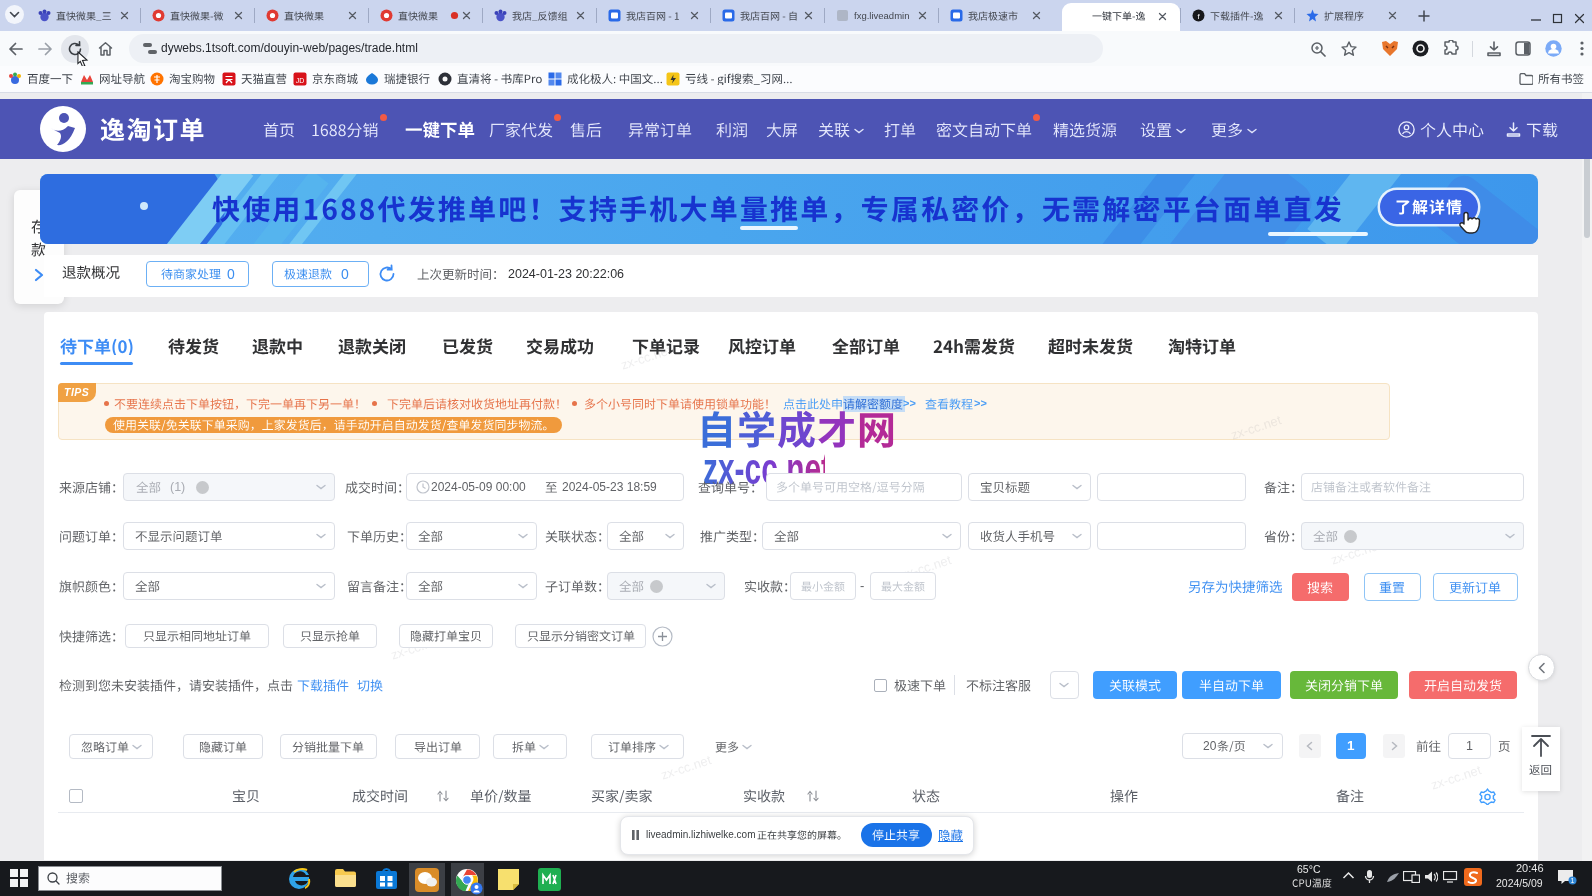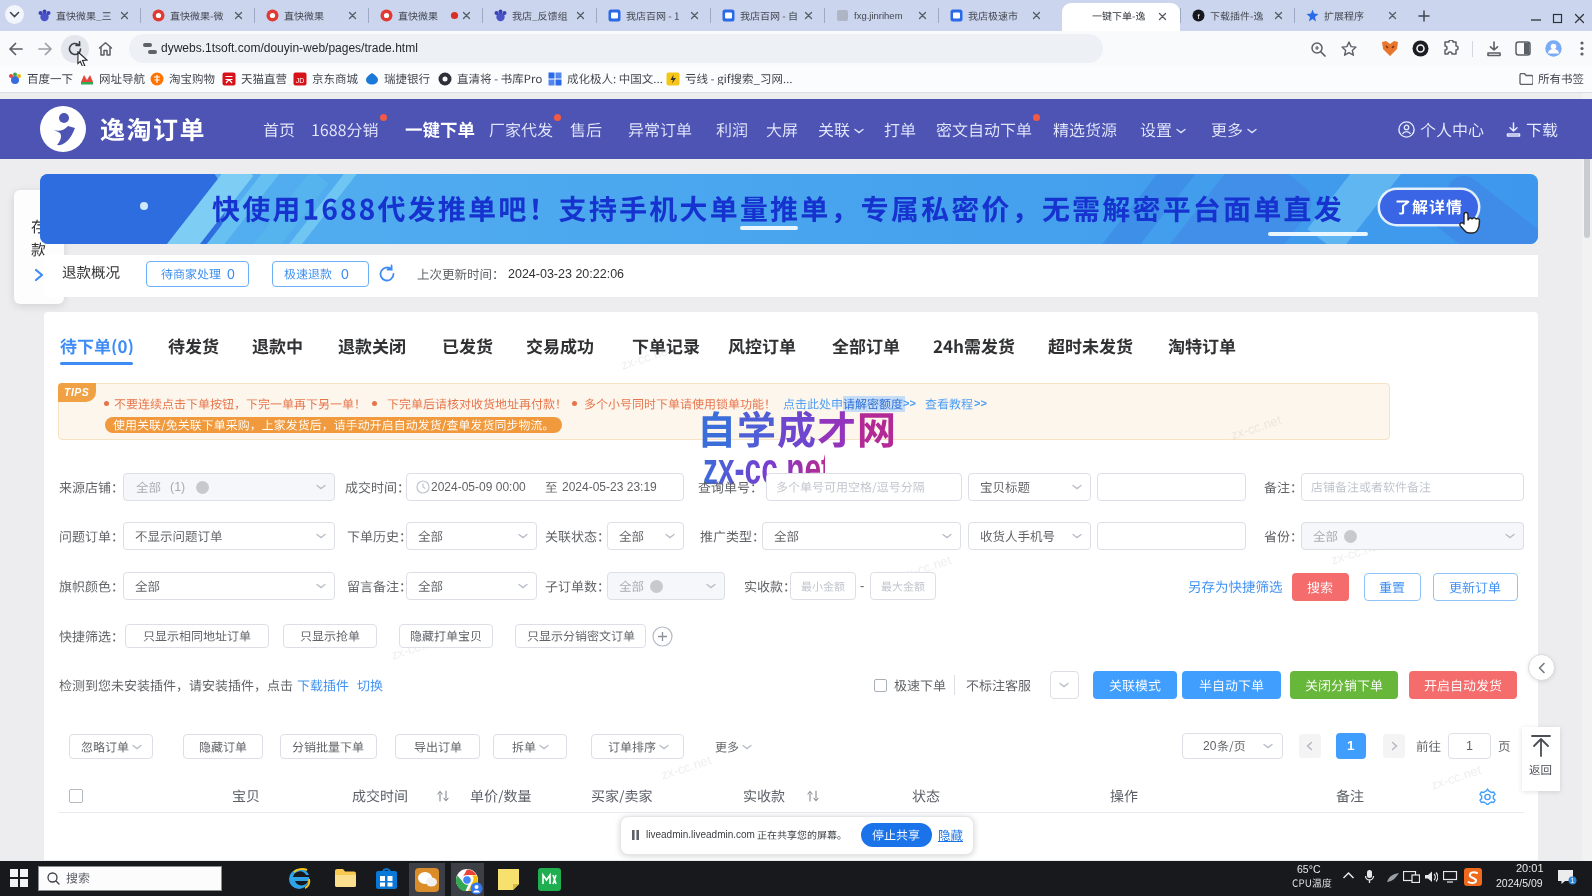--- a/index.html
+++ b/index.html
@@ -475,21 +475,21 @@
         <use href="#g16" x="959"></use>
       </svg>
     </div>
     <svg style="position:absolute;left:804px;top:11px;" width="9" height="9" viewBox="0 0 9 9">
       <path d="M1.5 1.5 L7.5 7.5 M7.5 1.5 L1.5 7.5" stroke="#555a63" stroke-width="1.3" stroke-linecap="round"></path>
     </svg>
     <div style="position:absolute;left:710px;top:8px;width:1px;height:15px;background:#9ea9c4"></div>
     <svg style="position:absolute;left:836px;top:9px;" width="13" height="13" viewBox="0 0 13 13">
       <rect x="1" y="1" width="11" height="11" rx="2" fill="#aeb6c6"></rect>
     </svg>
-    <div style="position:absolute;left:854px;top:9.8px;height:11px;line-height:11px;font-family:'Liberation Sans',sans-serif;font-size:9.5px;font-weight:400;color:#42464e;white-space:nowrap;">fxg.jinrihem</div>
+    <div style="position:absolute;left:854px;top:9.8px;height:11px;line-height:11px;font-family:'Liberation Sans',sans-serif;font-size:9.5px;font-weight:400;color:#42464e;white-space:nowrap;">fxg.liveadmin</div>
     <svg style="position:absolute;left:918px;top:11px;" width="9" height="9" viewBox="0 0 9 9">
       <path d="M1.5 1.5 L7.5 7.5 M7.5 1.5 L1.5 7.5" stroke="#555a63" stroke-width="1.3" stroke-linecap="round"></path>
     </svg>
     <div style="position:absolute;left:824px;top:8px;width:1px;height:15px;background:#9ea9c4"></div>
     <svg style="position:absolute;left:950px;top:9px;" width="13" height="13" viewBox="0 0 13 13">
       <rect x="0.5" y="0.5" width="12" height="12" rx="2.5" fill="#2a6ae8"></rect>
       <rect x="3" y="3.5" width="7" height="6" rx="1" fill="#fff"></rect>
     </svg>
     <div style="position:absolute;left:968px;top:10.5px;line-height:0;">
       <svg width="50.0" height="10" viewBox="0 0 1000 200" fill="#42464e">
@@ -1044,21 +1044,21 @@
       <svg width="87.5" height="12.5" viewBox="0 0 1400 200" fill="#606266">
         <use href="#g159" x="0"></use>
         <use href="#g160" x="200"></use>
         <use href="#g111" x="400"></use>
         <use href="#g161" x="600"></use>
         <use href="#g162" x="800"></use>
         <use href="#g163" x="1000"></use>
         <use href="#g164" x="1200"></use>
       </svg>
     </div>
-    <div style="position:absolute;left:508px;top:266.5px;height:15px;line-height:15px;font-family:'Liberation Sans',sans-serif;font-size:12.5px;font-weight:400;color:#303133;white-space:nowrap;">2024-03-23 20:22:06</div>
+    <div style="position:absolute;left:508px;top:266.5px;height:15px;line-height:15px;font-family:'Liberation Sans',sans-serif;font-size:12.5px;font-weight:400;color:#303133;white-space:nowrap;">2024-01-23 20:22:06</div>
     <div style="position:absolute;left:44px;top:312px;width:1494px;height:548px;background:#fff;border-radius:4px 4px 0 0"></div>
     <div style="position:absolute;left:60px;top:337.5px;line-height:0;">
       <svg width="73.9" height="17" viewBox="0 0 869 200" fill="#3d8cf5">
         <use href="#g165" x="0"></use>
         <use href="#g115" x="200"></use>
         <use href="#g80" x="400"></use>
         <use href="#g166" x="600"></use>
         <use href="#g167" x="676"></use>
         <use href="#g168" x="794"></use>
       </svg>
@@ -1361,21 +1361,21 @@
     <svg style="position:absolute;left:416px;top:480px;" width="14" height="14" viewBox="0 0 14 14">
       <circle cx="7" cy="7" r="6" fill="none" stroke="#c0c4cc" stroke-width="1.2"></circle>
       <path d="M7 3.5 V7 L9.5 8.5" stroke="#c0c4cc" stroke-width="1.2" fill="none"></path>
     </svg>
     <div style="position:absolute;left:431px;top:479.8px;height:14px;line-height:14px;font-family:'Liberation Sans',sans-serif;font-size:12px;font-weight:400;color:#606266;white-space:nowrap;">2024-05-09 00:00</div>
     <div style="position:absolute;left:545px;top:480.8px;line-height:0;">
       <svg width="12.5" height="12.5" viewBox="0 0 200 200" fill="#606266">
         <use href="#g246" x="0"></use>
       </svg>
     </div>
-    <div style="position:absolute;left:562px;top:479.8px;height:14px;line-height:14px;font-family:'Liberation Sans',sans-serif;font-size:12px;font-weight:400;color:#606266;white-space:nowrap;">2024-05-23 23:19</div>
+    <div style="position:absolute;left:562px;top:479.8px;height:14px;line-height:14px;font-family:'Liberation Sans',sans-serif;font-size:12px;font-weight:400;color:#606266;white-space:nowrap;">2024-05-23 18:59</div>
     <div style="position:absolute;left:698px;top:480.5px;line-height:0;">
       <svg width="65.0" height="13" viewBox="0 0 1000 200" fill="#606266">
         <use href="#g224" x="0"></use>
         <use href="#g247" x="200"></use>
         <use href="#g23" x="400"></use>
         <use href="#g213" x="600"></use>
         <use href="#g164" x="800"></use>
       </svg>
     </div>
     <div style="position:absolute;left:766px;top:473px;width:196px;height:28px;background:#fff;border:1px solid #dcdfe6;border-radius:4px"></div>
@@ -2014,21 +2014,21 @@
     <svg style="position:absolute;left:1479px;top:788px;" width="17" height="17" viewBox="0 0 17 17">
       <path d="M8.5 1.2 L10 3.2 a6 6 0 0 1 2.2 1.3 L14.7 4 L16 6.4 L14.3 8 a6 6 0 0 1 0 2.6 L16 12.2 L14.7 14.5 L12.2 14 a6 6 0 0 1 -2.2 1.3 L8.5 17 L7 15.3 a6 6 0 0 1 -2.2 -1.3 L2.3 14.5 L1 12.2 L2.7 10.6 a6 6 0 0 1 0 -2.6 L1 6.4 L2.3 4 L4.8 4.5 A6 6 0 0 1 7 3.2 Z" fill="none" stroke="#409eff" stroke-width="1.4"></path>
       <circle cx="8.5" cy="9" r="2.6" fill="none" stroke="#409eff" stroke-width="1.4"></circle>
     </svg>
     <div style="position:absolute;left:58px;top:812px;width:1466px;height:1px;background:#e8ebf0"></div>
     <div style="position:absolute;left:620px;top:816px;width:354px;height:39px;background:#fff;border:1px solid #e4e6ea;border-radius:8px;box-shadow:0 1px 6px rgba(0,0,0,.18)"></div>
     <svg style="position:absolute;left:631px;top:829px;" width="9" height="12" viewBox="0 0 9 12">
       <rect x="1" y="1" width="2.6" height="10" fill="#5f6368"></rect>
       <rect x="5.4" y="1" width="2.6" height="10" fill="#5f6368"></rect>
     </svg>
-    <div style="position:absolute;left:646px;top:829.0px;height:12px;line-height:12px;font-family:'Liberation Sans',sans-serif;font-size:10px;font-weight:400;color:#3c4043;white-space:nowrap;">liveadmin.liveadmin.com</div>
+    <div style="position:absolute;left:646px;top:829.0px;height:12px;line-height:12px;font-family:'Liberation Sans',sans-serif;font-size:10px;font-weight:400;color:#3c4043;white-space:nowrap;">liveadmin.lizhiwelke.com</div>
     <div style="position:absolute;left:757px;top:830.0px;line-height:0;">
       <svg width="90.0" height="10" viewBox="0 0 1800 200" fill="#3c4043">
         <use href="#g326" x="0"></use>
         <use href="#g327" x="200"></use>
         <use href="#g328" x="400"></use>
         <use href="#g329" x="600"></use>
         <use href="#g297" x="800"></use>
         <use href="#g330" x="1000"></use>
         <use href="#g99" x="1200"></use>
         <use href="#g331" x="1400"></use>
@@ -2141,19 +2141,19 @@
       <path d="M10 4 a4 4 0 0 1 0 6 M12 2.5 a6.5 6.5 0 0 1 0 9" stroke="#e8e8e8" stroke-width="1.1" fill="none"></path>
     </svg>
     <svg style="position:absolute;left:1443px;top:871px;" width="15" height="12" viewBox="0 0 15 12">
       <rect x="0.5" y="0.5" width="13" height="8" fill="none" stroke="#e8e8e8" stroke-width="1.2"></rect>
       <path d="M4 11 h6" stroke="#e8e8e8" stroke-width="1.2"></path>
     </svg>
     <svg style="position:absolute;left:1464px;top:868px;" width="18" height="18" viewBox="0 0 18 18">
       <rect x="0" y="0" width="18" height="18" rx="3" fill="#f06a1d"></rect>
       <path d="M13 5 C9 3 5 5 6 8 C7 10 11 10 12 12 C12.5 15 8 16 4.5 14" stroke="#fff" stroke-width="2" fill="none" stroke-linecap="round"></path>
     </svg>
-    <div style="position:absolute;left:1516px;top:862.4px;height:13px;line-height:13px;font-family:'Liberation Sans',sans-serif;font-size:11px;font-weight:400;color:#e8e8e8;white-space:nowrap;">20:01</div>
+    <div style="position:absolute;left:1516px;top:862.4px;height:13px;line-height:13px;font-family:'Liberation Sans',sans-serif;font-size:11px;font-weight:400;color:#e8e8e8;white-space:nowrap;">20:46</div>
     <div style="position:absolute;left:1496px;top:876.7px;height:13px;line-height:13px;font-family:'Liberation Sans',sans-serif;font-size:10.5px;font-weight:400;color:#e8e8e8;white-space:nowrap;">2024/5/09</div>
     <svg style="position:absolute;left:1557px;top:869px;" width="20" height="16" viewBox="0 0 20 16">
       <path d="M1 1 h15 v11 h-8 l-3.5 3 V12 h-3.5 Z" fill="#ececec"></path>
       <circle cx="15.5" cy="11.5" r="4" fill="#2f86d6"></circle>
       <text x="15.5" y="14.2" font-size="7" fill="#fff" text-anchor="middle" font-family="Liberation Sans">1</text>
     </svg>
   </div>
 </body></html>

